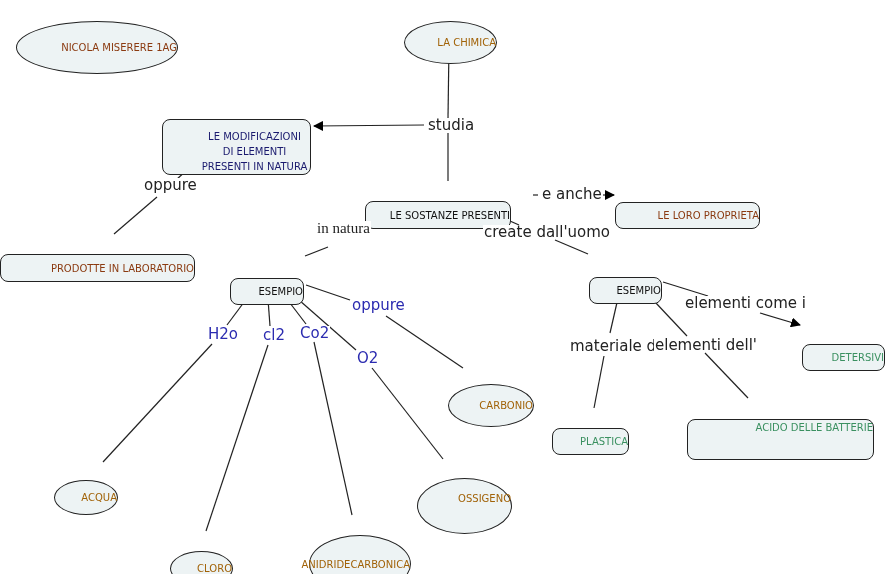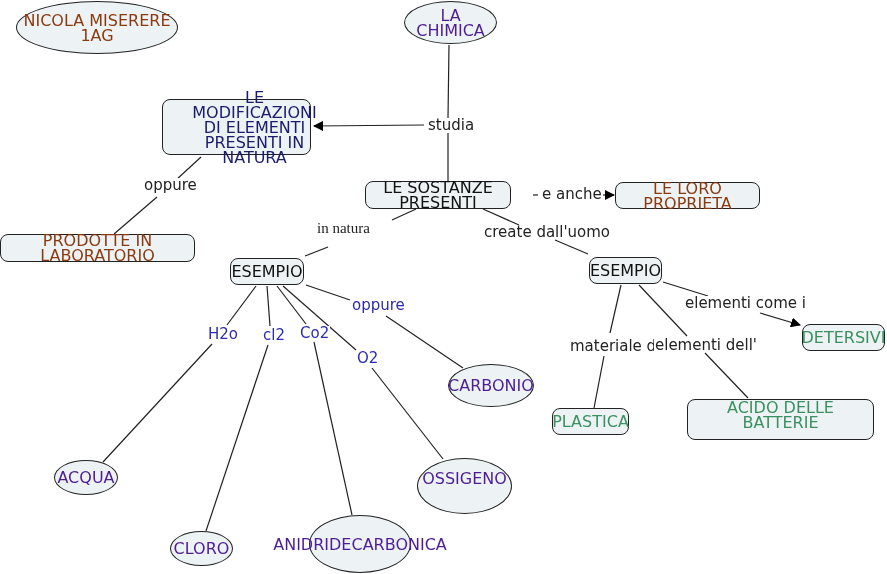--- a/index.html
+++ b/index.html
@@ -1,27 +1,27 @@
 <!DOCTYPE html>
 <html><head>
 <meta charset="utf-8">
 <style>
   html, body { margin:0; padding:0; background:#ffffff; }
   body { width:887px; height:574px; position:relative; overflow:hidden;
          font-family:"DejaVu Sans", sans-serif; font-size:12px; }
   svg.links { position:absolute; left:0; top:0; width:887px; height:574px; }
   .node { position:absolute; box-sizing:border-box; background:#edf3f4;
-          border:1px solid #222; display:flex; align-items:center; justify-content:center;
-          text-align:center; line-height:15px; font-size:16px; }
+          border:1px solid #222; display:flex; align-items:center; justify-content:flex-end;
+          text-align:center; line-height:15px; font-size:10px;margin-top:20px; }
   .rect { border-radius:8px; }
   .oval { border-radius:50%; }
   .lbl { position:absolute; font-size:15px; color:#222; white-space:nowrap; background:#fff; padding:0 1px; line-height:14px; }
   .lbl.blue { color:#2b2bb0; }
   .c-brown { color:#8b3a10; }
-  .c-red { color:#4c1d95; }
+  .c-red { color:#a16207; }
   .c-navy { color:#1a1a6e;padding-left:36px; }
   .c-black { color:#111; }
   .c-green { color:#3a9060; }
 </style>
 </head>
 <body>
 
 <svg class="links" viewBox="0 0 887 574">
   <defs>
     <marker id="arr" markerWidth="10" markerHeight="10" refX="9" refY="5" orient="auto" markerUnits="userSpaceOnUse">

